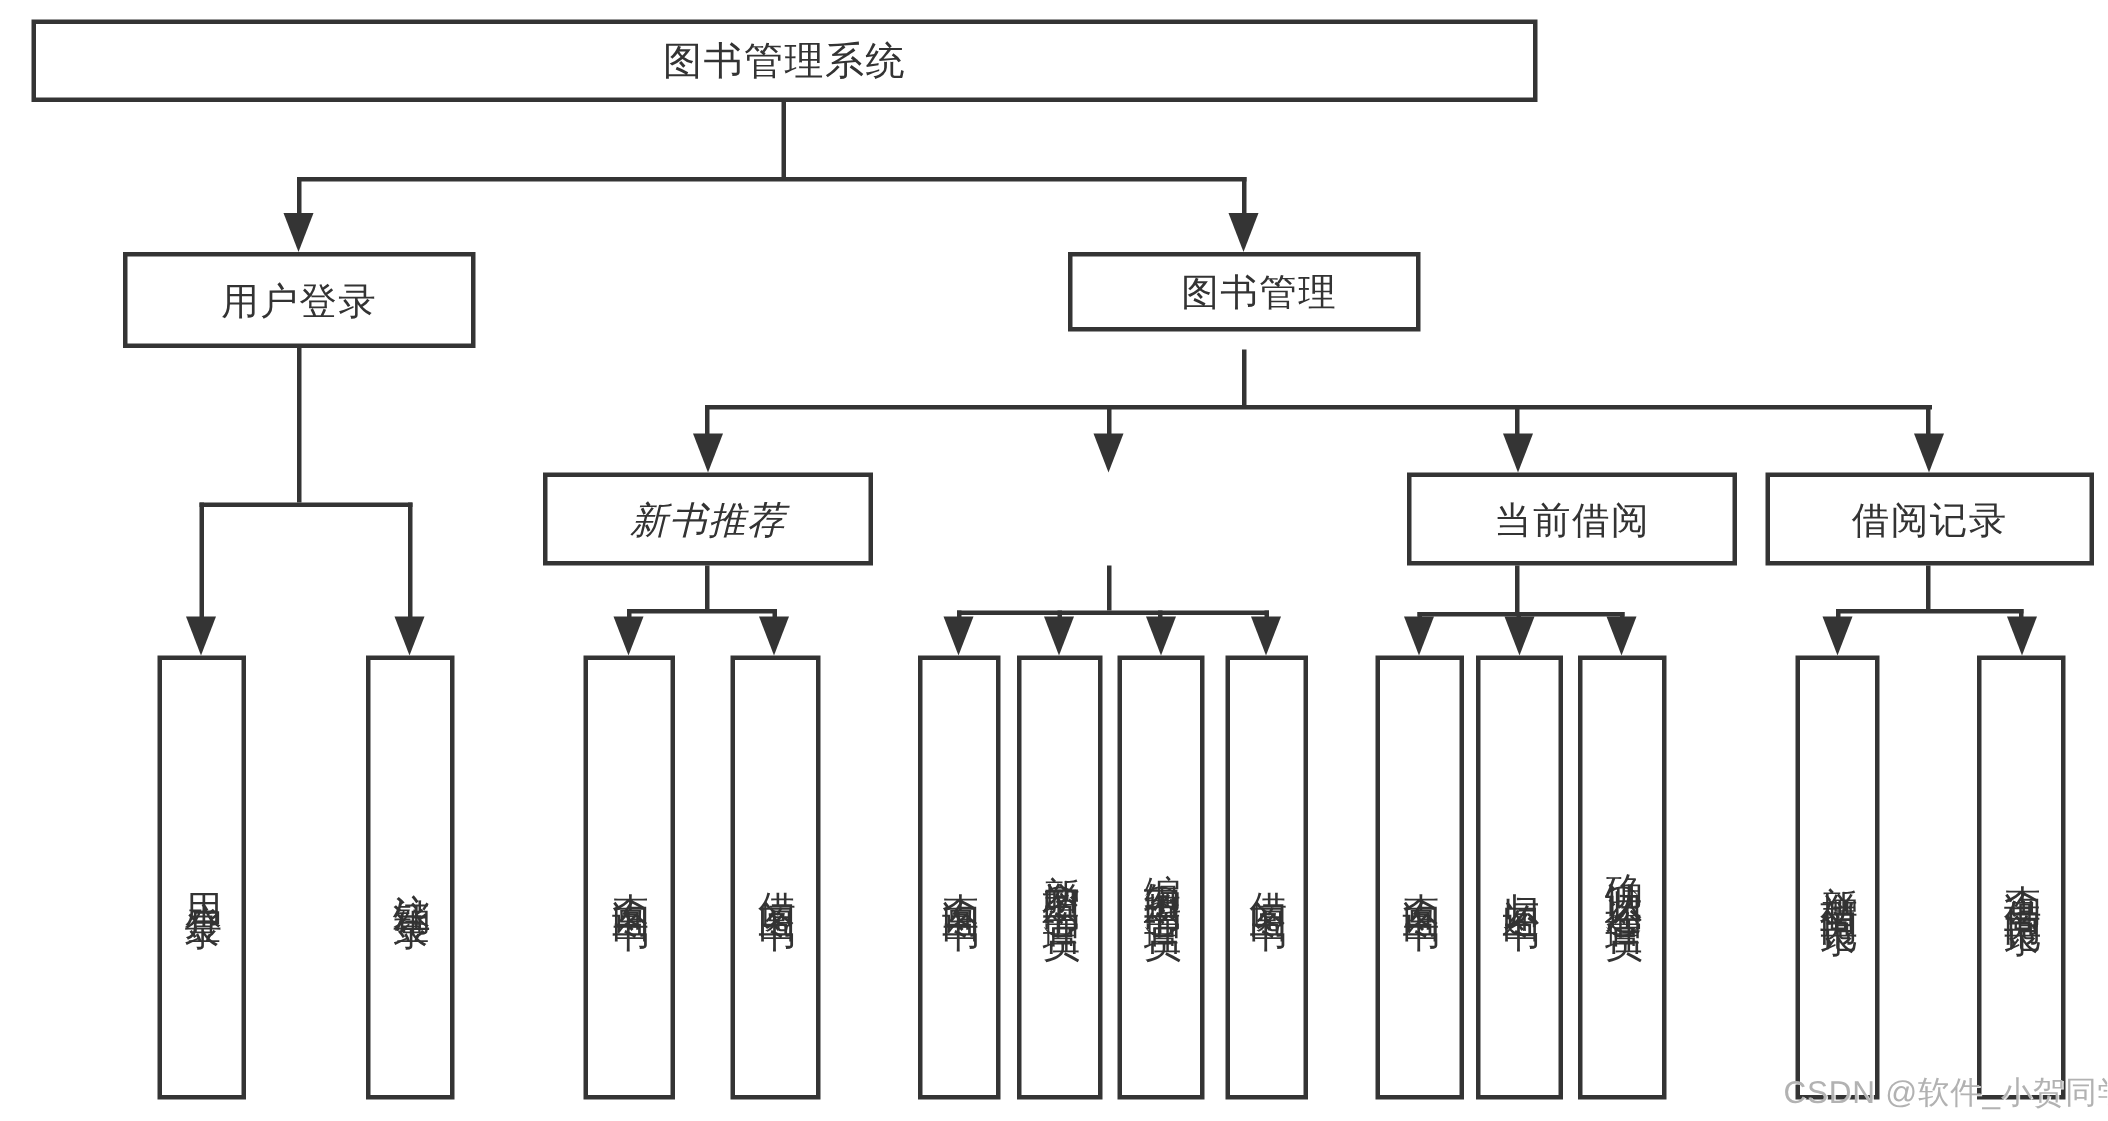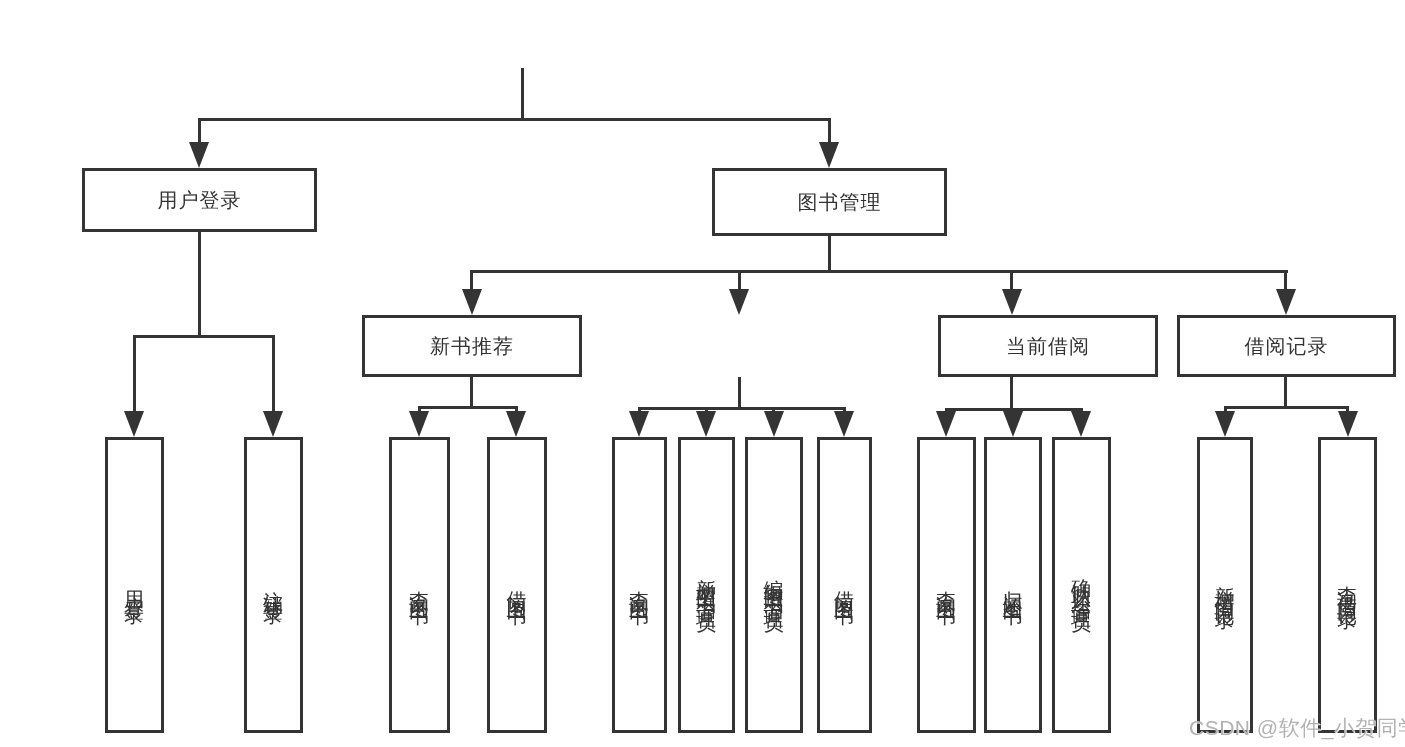--- a/index.html
+++ b/index.html
@@ -12,21 +12,21 @@
   }
   .node {
     position:absolute;
     box-sizing:border-box;
     background:#ffffff;
     border:3px solid #343434;
     color:#333333;
     display:flex;
     align-items:center;
     justify-content:center;
-    font-size:20px;
+    font-size:25px;
     letter-spacing:1px;
     white-space:nowrap;
   }
   .vnode {
     writing-mode:vertical-rl;
     text-orientation:mixed;
     letter-spacing:5px;
     line-height:1;
     white-space:normal;
   }
@@ -47,25 +47,26 @@
     letter-spacing:0.5px;
     z-index:10;
     white-space:nowrap;
   }
 </style>
 </head>
 <body>
 
 <div id="canvas">
 
+  <div class="node" style="left:21px; top:13px; width:1004px; height:55px; font-size:26px;">图书管理系统</div>
 
   <div class="node" style="left:82px; top:168px; width:235px; height:64px;">用户登录</div>
-  <div class="node" style="left:712px; top:168px; width:235px; height:68px;padding-left:20px;">图书管理</div>
+  <div class="node" style="left:712px; top:168px; width:235px; height:53px;padding-left:20px;">图书管理</div>
 
-  <div class="node" style="left:362px; top:315px; width:220px; height:62px;">新书推荐</div>
+  <div class="node" style="left:362px; top:315px; width:220px; height:62px;font-style:italic;">新书推荐</div>
   <div class="node" style="left:902px; top:315px; width:220px; height:62px;margin-left:36px;">当前借阅</div>
   <div class="node" style="left:1177px; top:315px; width:219px; height:62px;">借阅记录</div>
 
   <div class="node vnode" style="left:105px; top:437px; width:59px; height:296px;">用户登录</div>
   <div class="node vnode" style="left:244px; top:437px; width:59px; height:296px;">注销登录</div>
 
   <div class="node vnode" style="left:389px; top:437px; width:61px; height:296px;">查询图书</div>
   <div class="node vnode" style="left:487px; top:437px; width:60px; height:296px;">借阅图书</div>
 
   <div class="node vnode" style="left:612px; top:437px; width:55px; height:296px;">查询图书</div>

